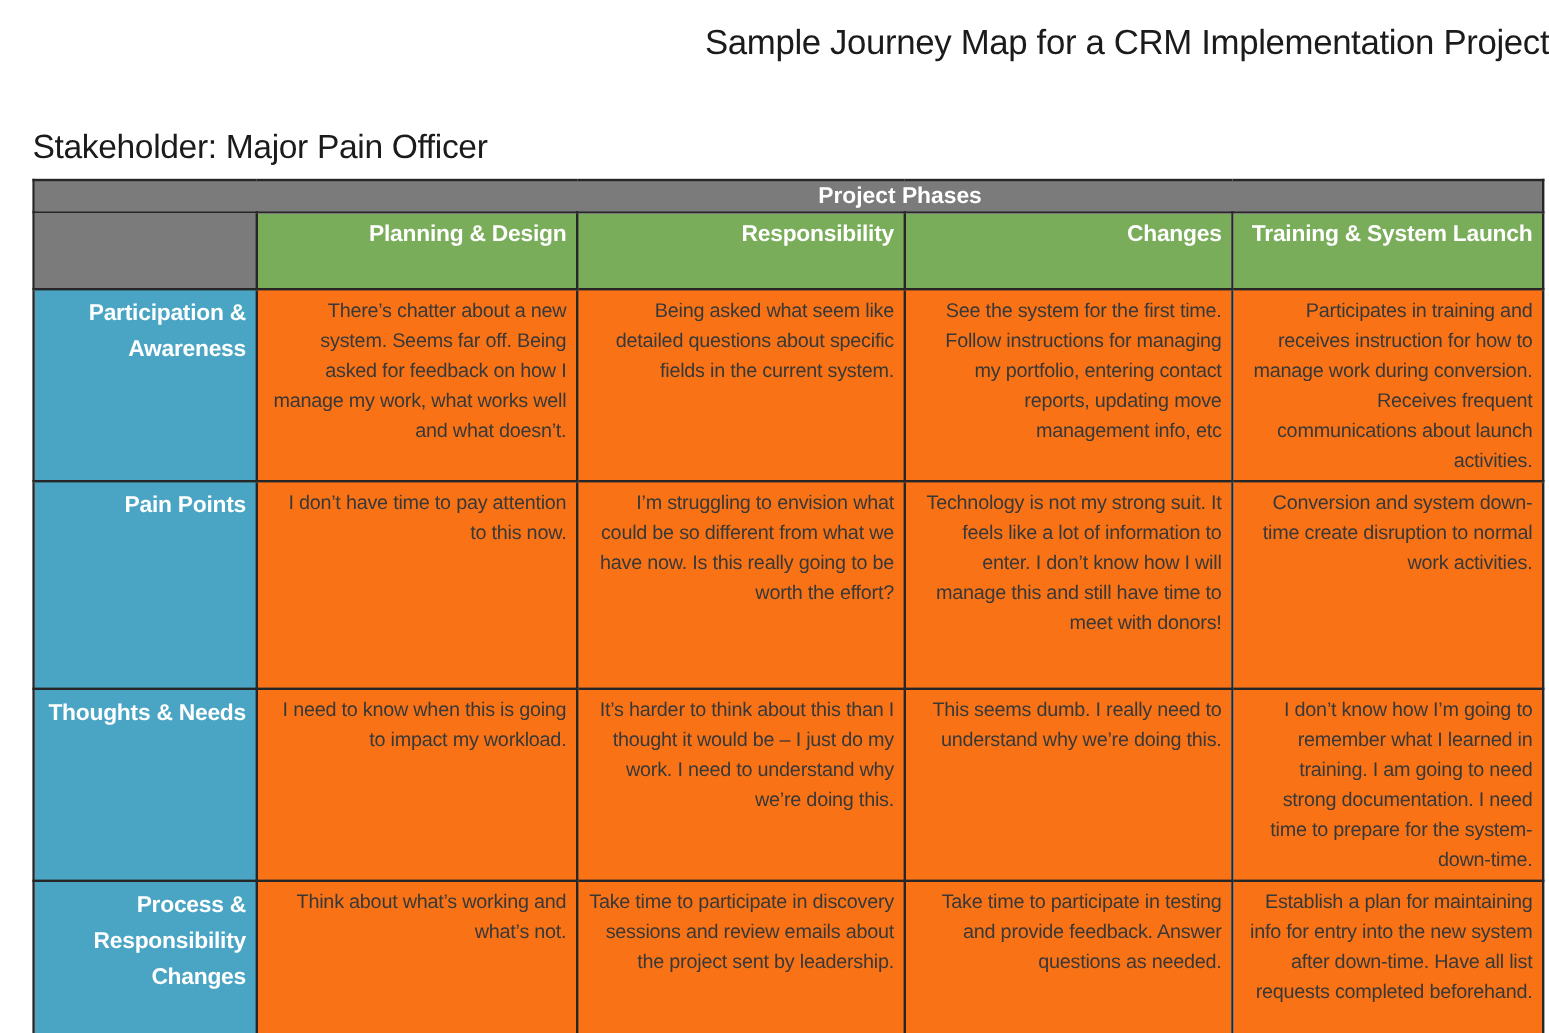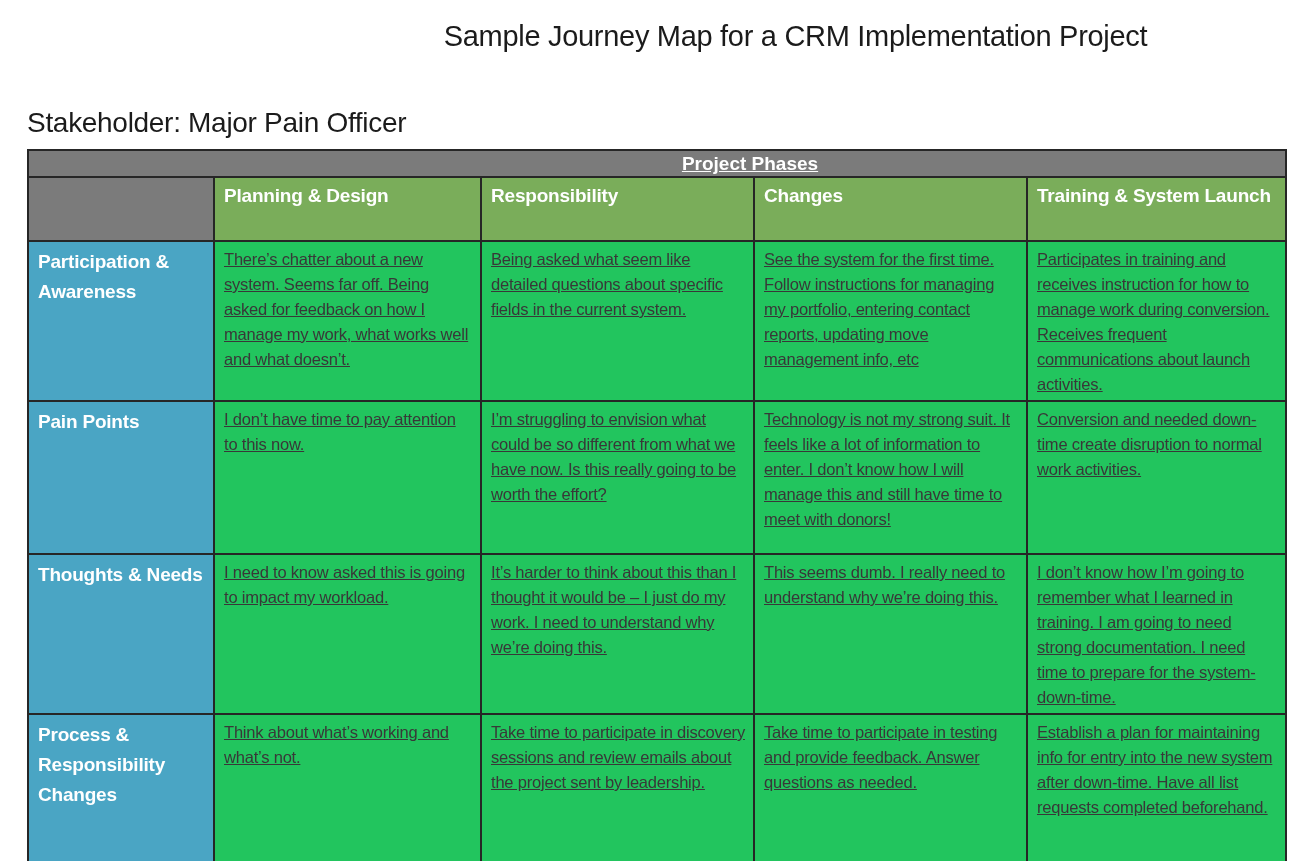--- a/index.html
+++ b/index.html
@@ -6,21 +6,21 @@
     margin: 0;
     padding: 0;
     width: 1291px;
     height: 861px;
     overflow: hidden;
     background: #ffffff;
     font-family: "Liberation Sans", sans-serif;
   }
   .page-title-wrap {
     padding: 20px 0 0 300px;
-    text-align: center;
+    text-align: right;
   }
   .page-title {
     font-size: 29px;
     font-weight: 400;
     color: #1b1b1b;
     letter-spacing: -0.3px;
   }
   .stakeholder-heading {
     margin: 54px 0 10px 27px;
     font-size: 28px;
@@ -30,63 +30,61 @@
   .stakeholder-heading .bold { font-weight: 400; }
   table.journey {
     margin-left: 27px;
     width: 1258px;
     border-collapse: collapse;
     table-layout: fixed;
   }
   table.journey th, table.journey td {
     border: 2px solid var(--border, #262626);
     vertical-align: top;
-    text-align: left;
+    text-align: right;
     padding: 5px 8px 3px 9px;
     overflow: hidden;
   }
   tr.band-row { height: 26px; }
   .band-cell {
     background: var(--band_bg, #7b7b7b);
     color: var(--text_light, #ffffff);
     font-size: 19px;
     font-weight: 700;
     text-align: center !important;
     padding: 0 0 0 186px !important;
     line-height: 25px;
-    text-decoration: underline;
   }
   tr.header-row { height: 64px; }
   .corner-cell { background: var(--band_bg, #7b7b7b); }
   .phase-cell {
     background: var(--phase_bg, #7aad5a);
     color: var(--text_light, #ffffff);
     font-size: 19px;
     font-weight: 700;
     line-height: 26px;
     letter-spacing: -0.2px;
   }
   .row-label-cell {
     background: var(--row_bg, #4aa5c4);
     color: var(--text_light, #ffffff);
     font-size: 19px;
     font-weight: 700;
     line-height: 30px;
     letter-spacing: -0.2px;
   }
   td.body-cell {
-    background: #22c55e;
+    background: #f97316;
     color: var(--text_dark, #383838);
     font-size: 16.5px;
     line-height: 25px;
     letter-spacing: -0.2px;
-    text-decoration: underline;
   }
   tr.data-row-0 { height: 152px; margin-top: 14px; }
-  tr.data-row-1 { height: 153px; margin-top: 41px; }
+  tr.data-row-1 { height: 173px; margin-top: 41px; }
   tr.data-row-2 { height: 151px; margin-top: 36px; }
   tr.data-row-3 { height: 151px; }
 </style>
 </head>
 <body>
 
 <div class="page-title-wrap">
   <span class="page-title">Sample Journey Map for a CRM Implementation Project</span>
 </div>
 
@@ -118,25 +116,25 @@
     <td class="body-cell">There’s chatter about a new system. Seems far off. Being asked for feedback on how I manage my work, what works well and what doesn’t.</td>
     <td class="body-cell">Being asked what seem like detailed questions about specific fields in the current system.</td>
     <td class="body-cell">See the system for the first time. Follow instructions for managing my portfolio, entering contact reports, updating move management info, etc</td>
     <td class="body-cell">Participates in training and receives instruction for how to manage work during conversion. Receives frequent communications about launch activities.</td>
   </tr>
   <tr class="data-row-1">
     <th class="row-label-cell">Pain Points</th>
     <td class="body-cell">I don’t have time to pay attention to this now.</td>
     <td class="body-cell">I’m struggling to envision what could be so different from what we have now. Is this really going to be worth the effort?</td>
     <td class="body-cell">Technology is not my strong suit. It feels like a lot of information to enter. I don’t know how I will manage this and still have time to meet with donors!</td>
-    <td class="body-cell">Conversion and needed down-time create disruption to normal work activities.</td>
+    <td class="body-cell">Conversion and system down-time create disruption to normal work activities.</td>
   </tr>
   <tr class="data-row-2">
     <th class="row-label-cell">Thoughts &amp; Needs</th>
-    <td class="body-cell">I need to know asked this is going to impact my workload.</td>
+    <td class="body-cell">I need to know when this is going to impact my workload.</td>
     <td class="body-cell">It’s harder to think about this than I thought it would be – I just do my work. I need to understand why we’re doing this.</td>
     <td class="body-cell">This seems dumb. I really need to understand why we’re doing this.</td>
     <td class="body-cell">I don’t know how I’m going to remember what I learned in training. I am going to need strong documentation. I need time to prepare for the system-down-time.</td>
   </tr>
   <tr class="data-row-3">
     <th class="row-label-cell">Process &amp; Responsibility Changes</th>
     <td class="body-cell">Think about what’s working and what’s not.</td>
     <td class="body-cell">Take time to participate in discovery sessions and review emails about the project sent by leadership.</td>
     <td class="body-cell">Take time to participate in testing and provide feedback. Answer questions as needed.</td>
     <td class="body-cell">Establish a plan for maintaining info for entry into the new system after down-time. Have all list requests completed beforehand.</td>

